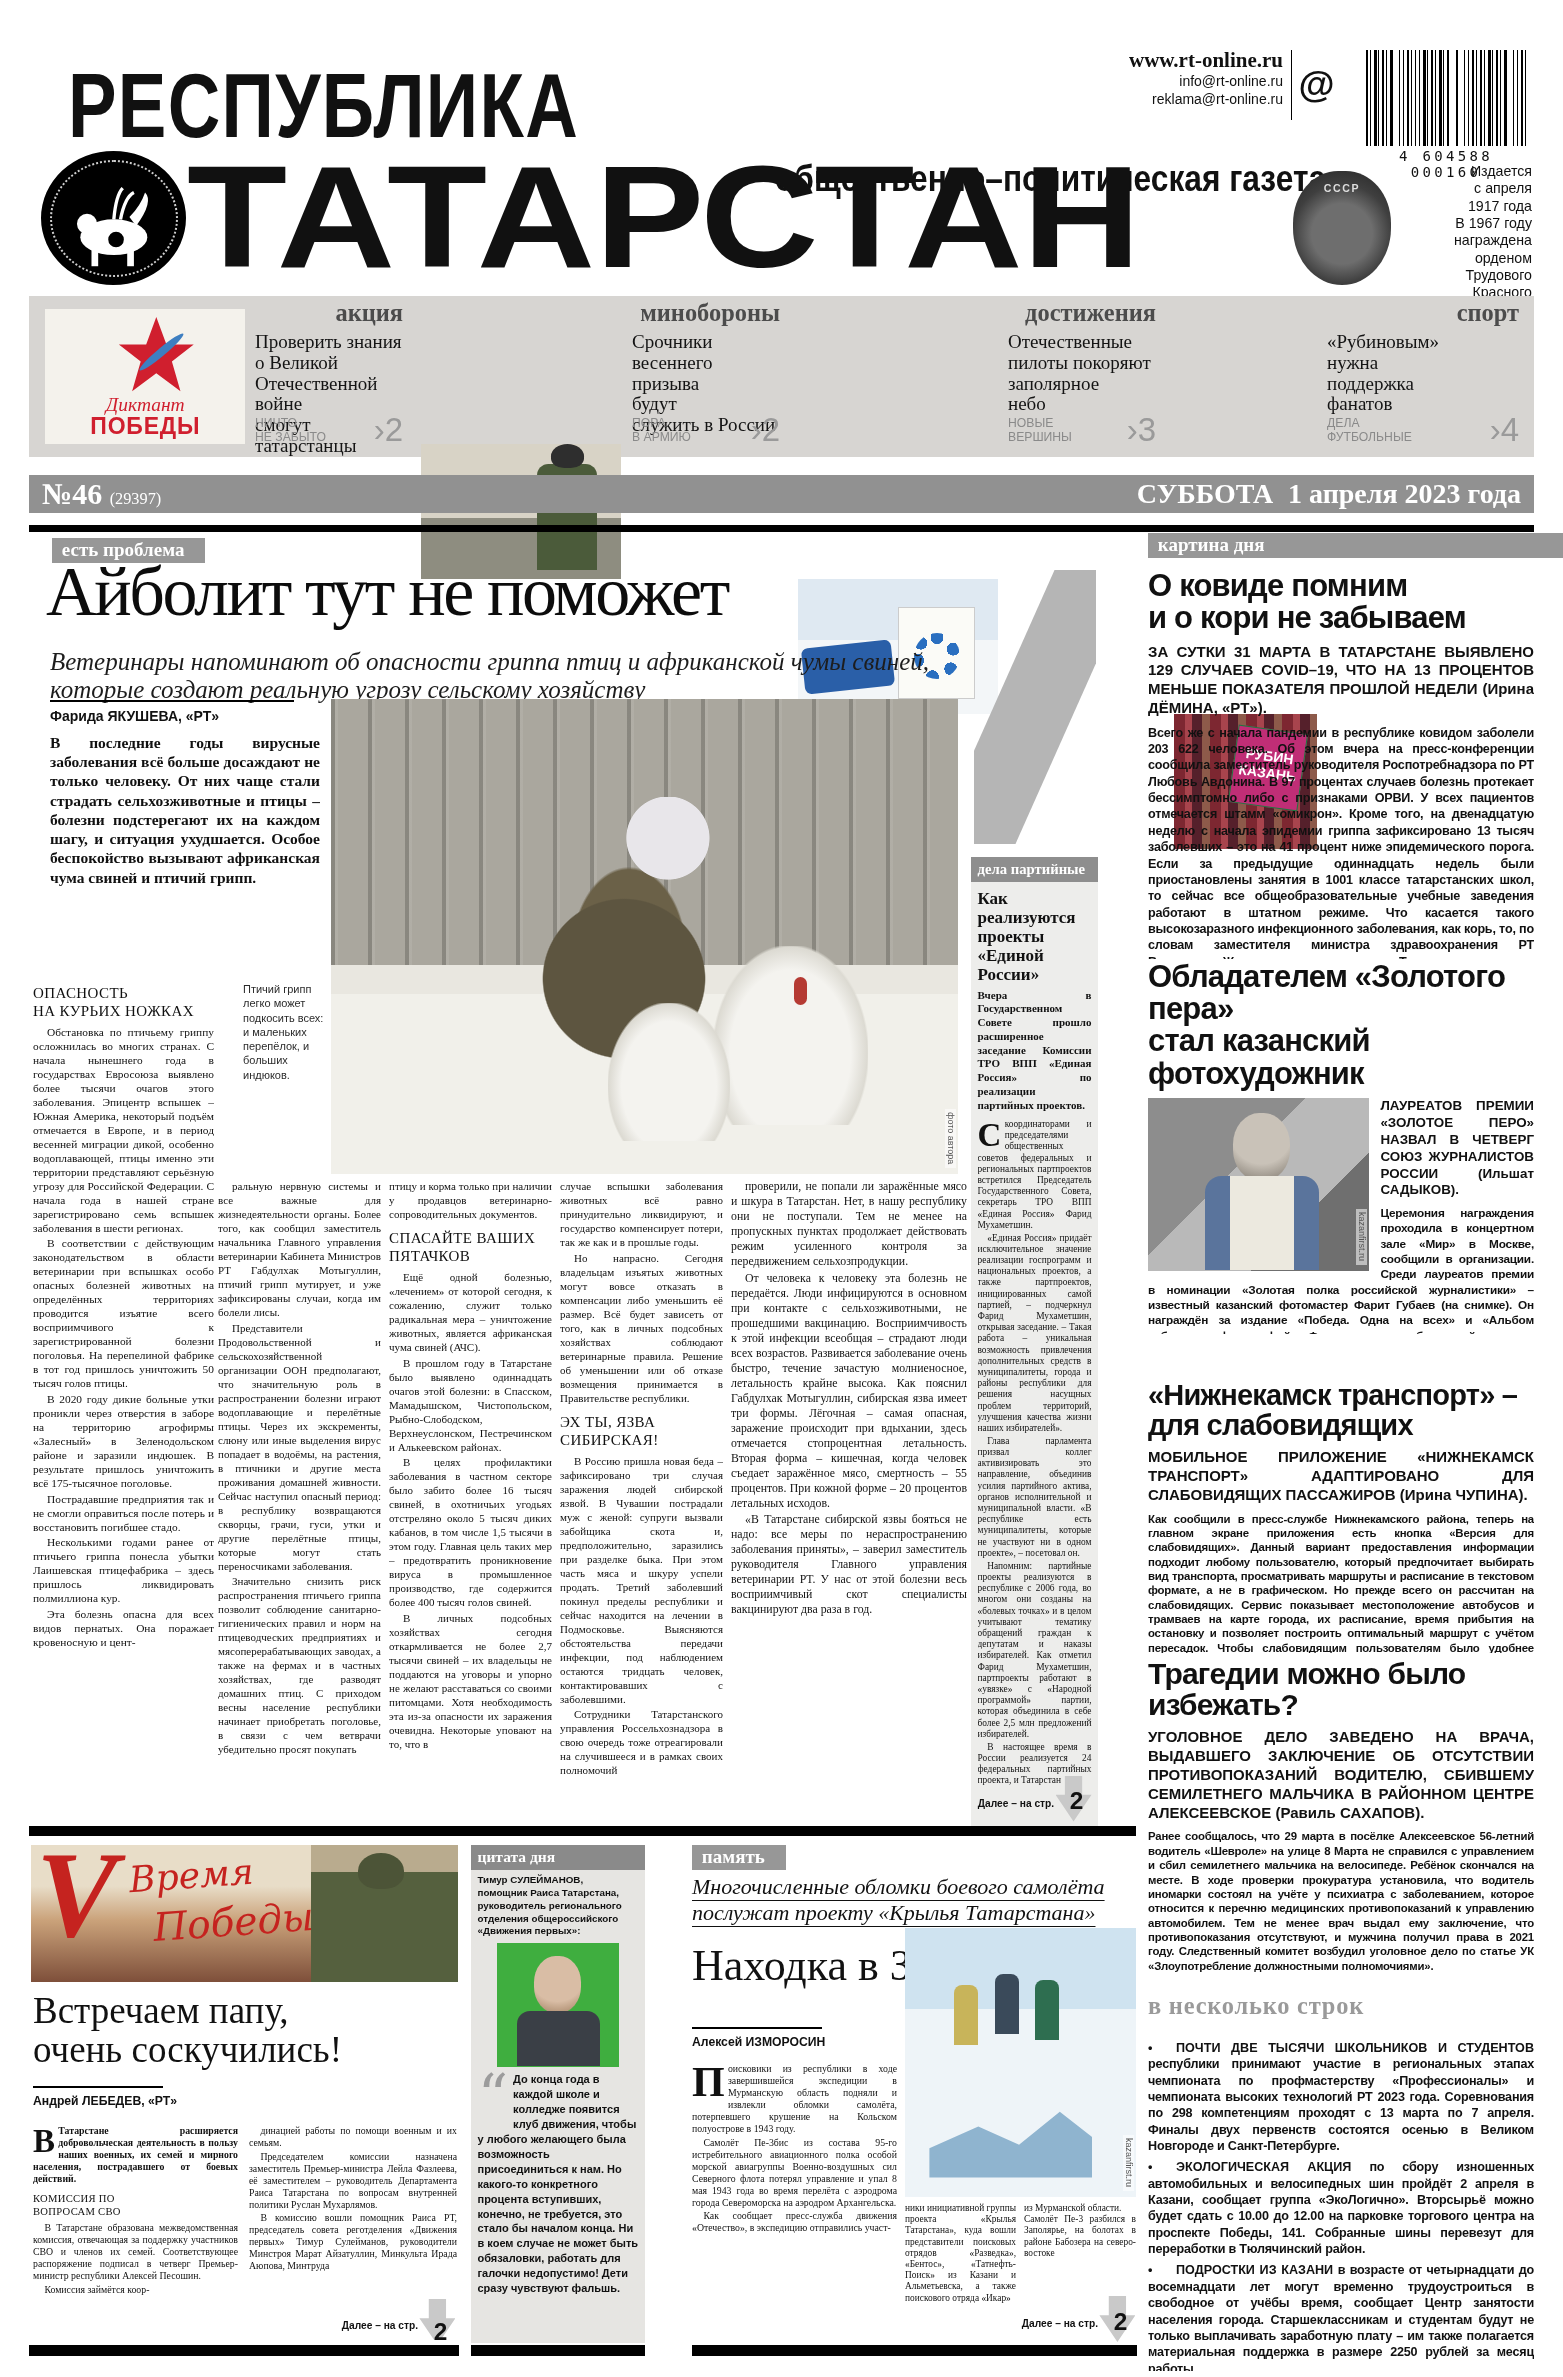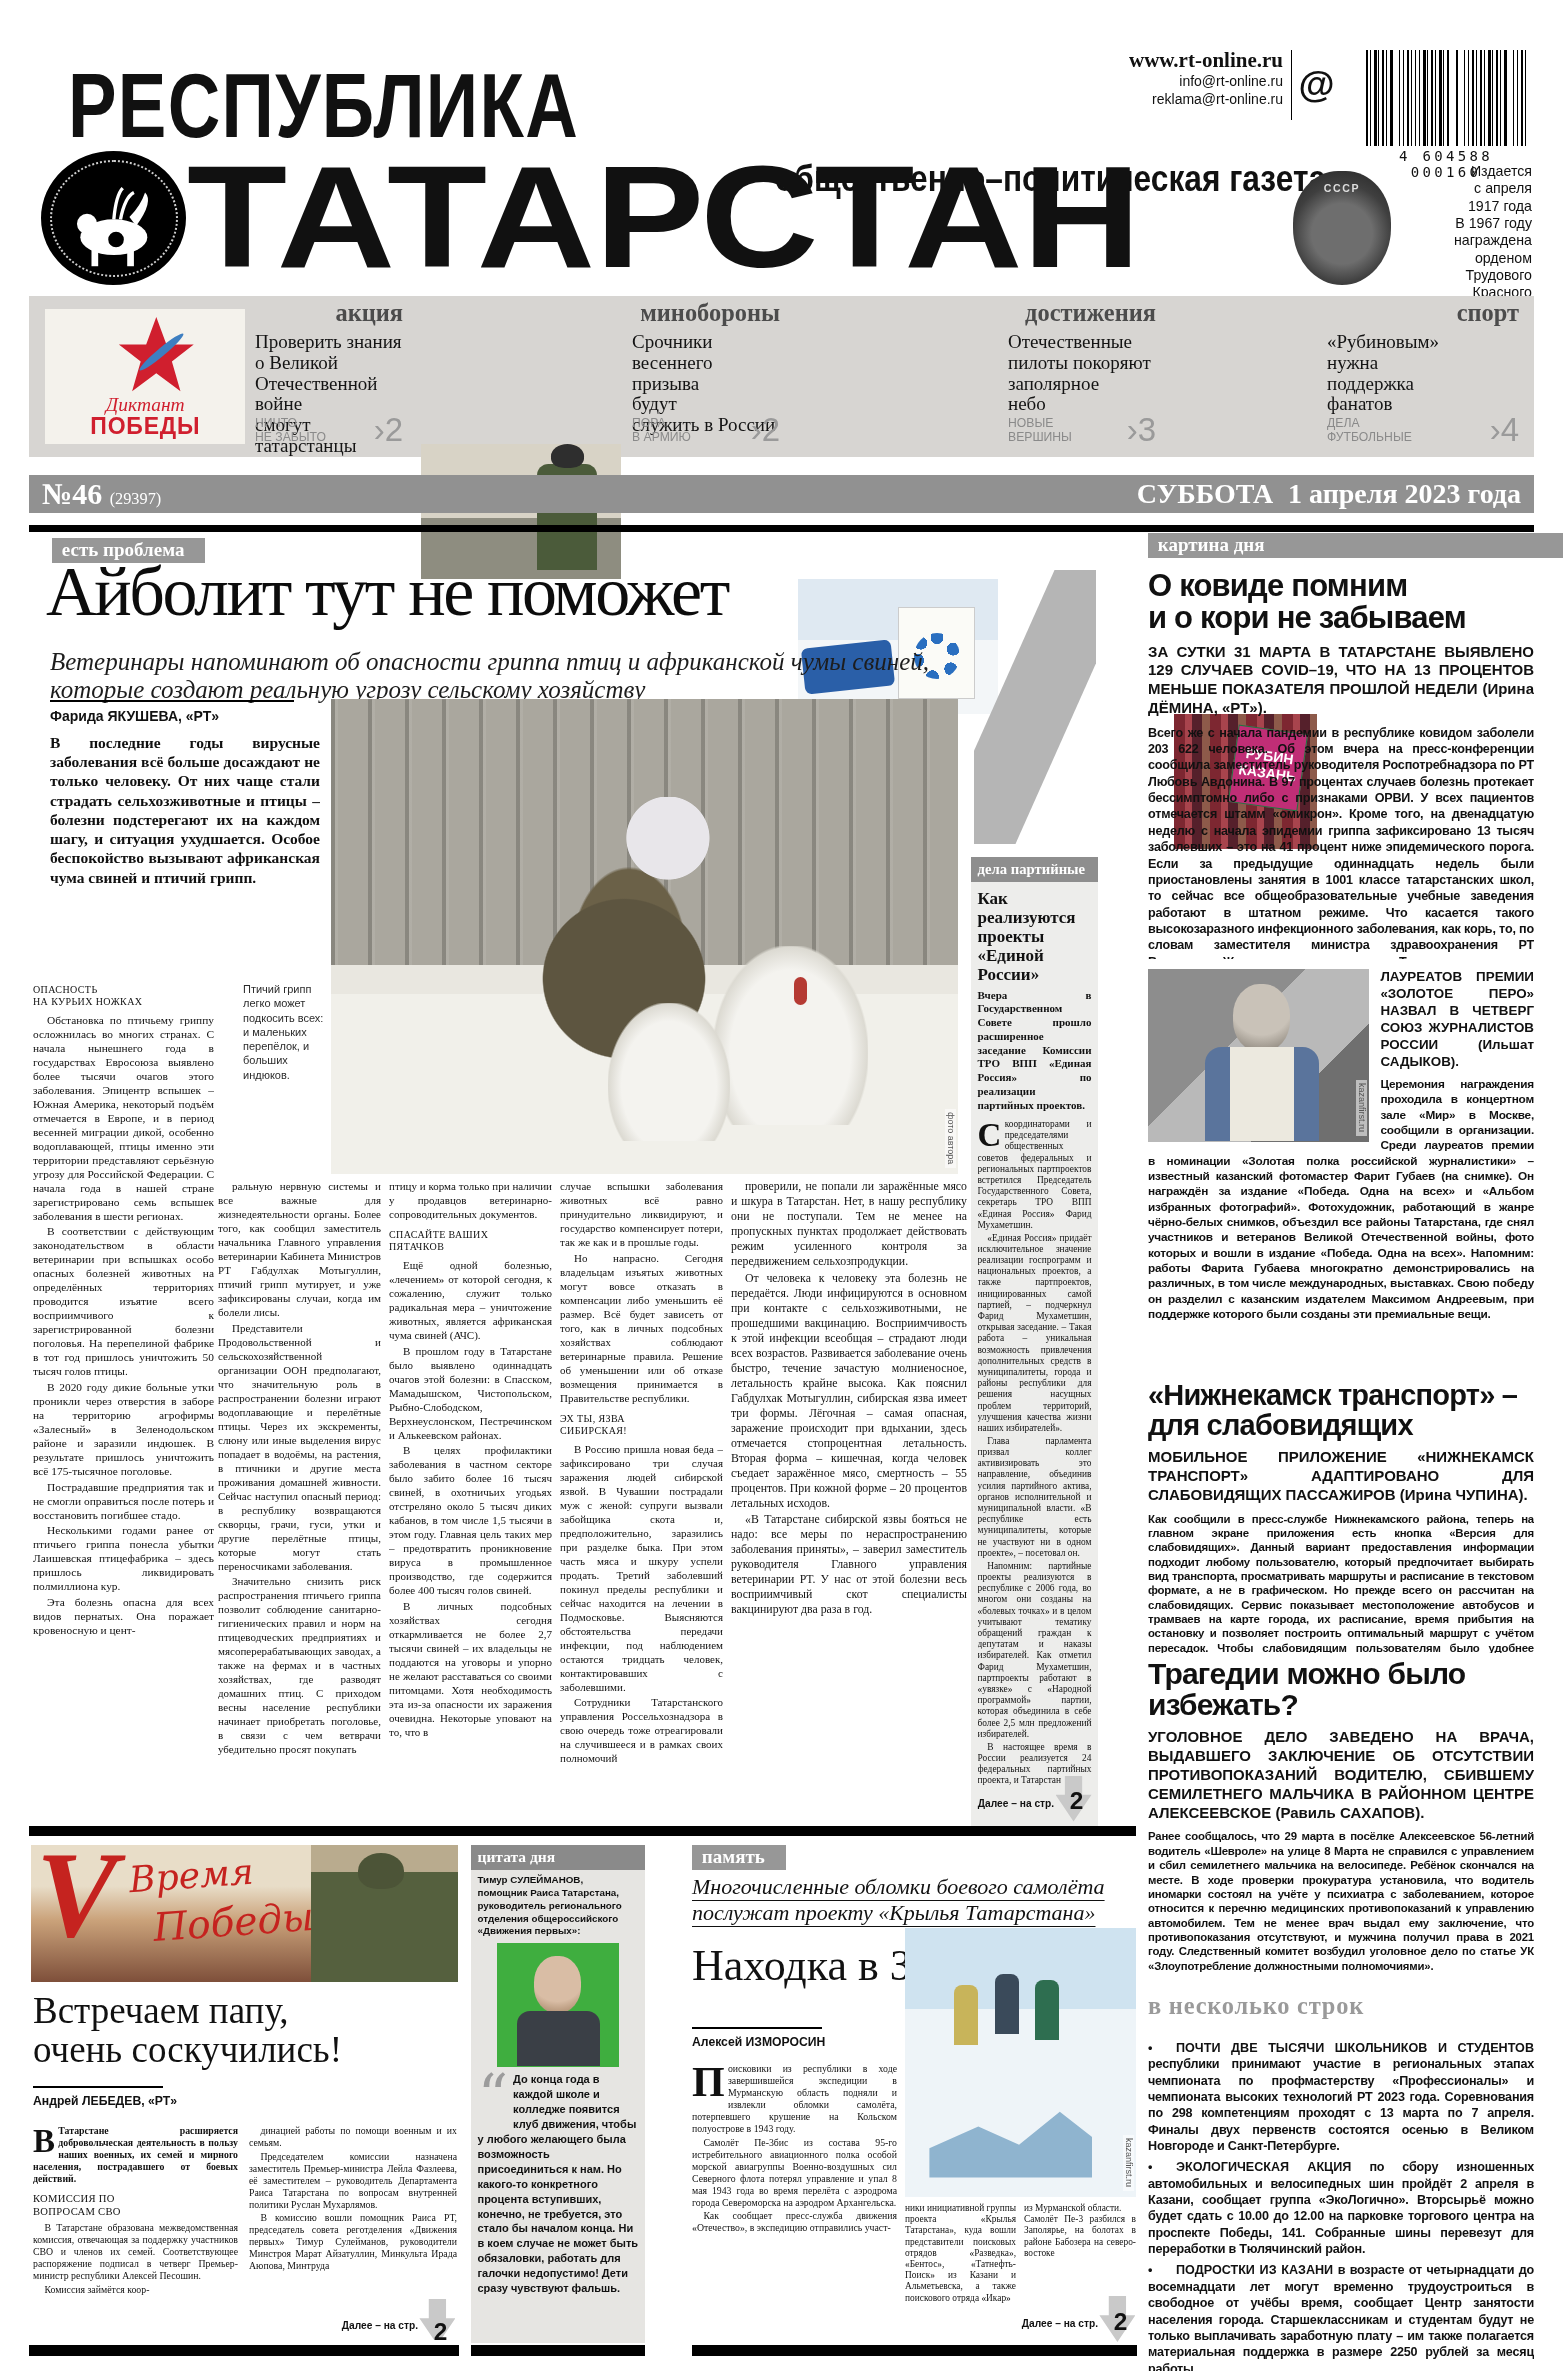--- a/index.html
+++ b/index.html
@@ -102,21 +102,21 @@
                radial-gradient(circle 42px at 68% 14%, #e8e6ea 0 98%, transparent),
                radial-gradient(ellipse 40% 52% at 52% 55%, #6b6148 0 58%, transparent 60%);}
   .ma-photo .turkey1,.ma-photo .turkey2{position:absolute;background:radial-gradient(ellipse at 50% 60%,#f4f3ef 0 55%,#dcdad2 70%,transparent 72%);}
   .ma-photo .turkey1{right:90px;bottom:49px;width:155px;height:179px;}
   .ma-photo .turkey2{right:228px;bottom:33px;width:122px;height:138px;}
   .ma-photo .wattle{position:absolute;right:151px;bottom:169px;width:13px;height:28px;background:#b53a33;border-radius:6.5px;}
   .vcredit{position:absolute;right:1.6px;bottom:6.5px;writing-mode:vertical-rl;font-size:9px;
     color:#555;font-family:"Liberation Sans",sans-serif;background:rgba(255,255,255,.55);padding:3.3px 0.8px;}
   .col{font-size:11.4px;line-height:14px;}
   .col p{margin:0 0 1.6px;text-indent:14px;}
-  .col h4{font-size:10px;font-weight:normal;letter-spacing:0.4px;margin:8.1px 0 4.9px;line-height:1.2;}
+  .col h4{font-size:15px;font-weight:normal;letter-spacing:0.4px;margin:8.1px 0 4.9px;line-height:1.2;}
   .c1{left:33px;top:984px;width:181px;height:842px;}
   .c1 h4{margin-top:0;}
   .c2{left:218px;top:1179px;width:163px;height:645px;font-size:11px;line-height:14px;}
   .c3{left:389px;top:1179px;width:163px;height:645px;font-size:11px;line-height:14px;}
   .c4{left:560px;top:1179px;width:163px;height:645px;font-size:11px;line-height:14px;}
   .c5{left:731px;top:1179px;width:236px;height:645px;font-size:11.8px;line-height:15px;}
 
   
   .bookmark{left:974px;top:570px;width:122px;height:274px;background:#b5b5b5;
     clip-path:polygon(100% 0,100% 34%,34% 100%,0 100%,0 66%,66% 0);}
@@ -431,20 +431,22 @@
 <div class="abs rail-label kicker-label" style="width:458px;">картина дня</div>
 
 <div class="abs ra ra1 hidden-overflow">
   <div class="rail-h pre">О ковиде помним
 и о кори не забываем</div>
   <div class="rail-lead">ЗА СУТКИ 31 МАРТА В ТАТАРСТАНЕ ВЫЯВЛЕНО 129 СЛУЧАЕВ COVID–19, ЧТО НА 13 ПРОЦЕНТОВ МЕНЬШЕ ПОКАЗАТЕЛЯ ПРОШЛОЙ НЕДЕЛИ (Ирина ДЁМИНА, «РТ»).</div>
   <div class="rail-body">Всего же с начала пандемии в республике ковидом заболели 203 622 человека. Об этом вчера на пресс-конференции сообщила заместитель руководителя Роспотребнадзора по РТ Любовь Авдонина. В 97 процентах случаев болезнь протекает бессимптомно либо с признаками ОРВИ. У всех пациентов отмечается штамм «омикрон». Кроме того, на двенадцатую неделю с начала эпидемии гриппа зафиксировано 13 тысяч заболевших – это на 41 процент ниже эпидемического порога. Если за предыдущие одиннадцать недель были приостановлены занятия в 1001 классе татарстанских школ, то сейчас все общеобразовательные учебные заведения работают в штатном режиме. Что касается такого высокозаразного инфекционного заболевания, как корь, то, по словам заместителя министра здравоохранения РТ Владимира Жаворонкова, на сегодня в Татарстане выявлено 13 случаев этой инфекции, причём все они завозные (11 – из Таджикистана). Контактировали с больными 6830 человек. Спикер призвал население вакцинироваться от кори.</div>
 </div>
 
 <div class="abs ra ra2 hidden-overflow">
+  <div class="rail-h pre">Обладателем «Золотого пера»
+стал казанский фотохудожник</div>
   <div class="gubaev">
     <div class="head"></div>
       <div class="vest"></div>
     <div class="vcredit">kazanfirst.ru</div>
   </div>
   <div class="rail-lead" style="font-size:13.4px;">ЛАУРЕАТОВ ПРЕМИИ «ЗОЛОТОЕ ПЕРО» НАЗВАЛ В ЧЕТВЕРГ СОЮЗ ЖУРНАЛИСТОВ РОССИИ (Ильшат САДЫКОВ).</div>
   <div class="rail-body" style="font-size:11.8px;">Церемония награждения проходила в концертном зале «Мир» в Москве, сообщили в организации. Среди лауреатов премии в номинации «Золотая полка российской журналистики» – известный казанский фотомастер Фарит Губаев (на снимке). Он награждён за издание «Победа. Одна на всех» и «Альбом избранных фотографий». Фотохудожник, работающий в жанре чёрно-белых снимков, объездил все районы Татарстана, где снял участников и ветеранов Великой Отечественной войны, фото которых и вошли в издание «Победа. Одна на всех». Напомним: работы Фарита Губаева многократно демонстрировались на различных, в том числе международных, выставках. Свою победу он разделил с казанским издателем Максимом Андреевым, при поддержке которого были созданы эти премиальные вещи.</div>
 </div>
 
 <div class="abs ra ra3 hidden-overflow">

